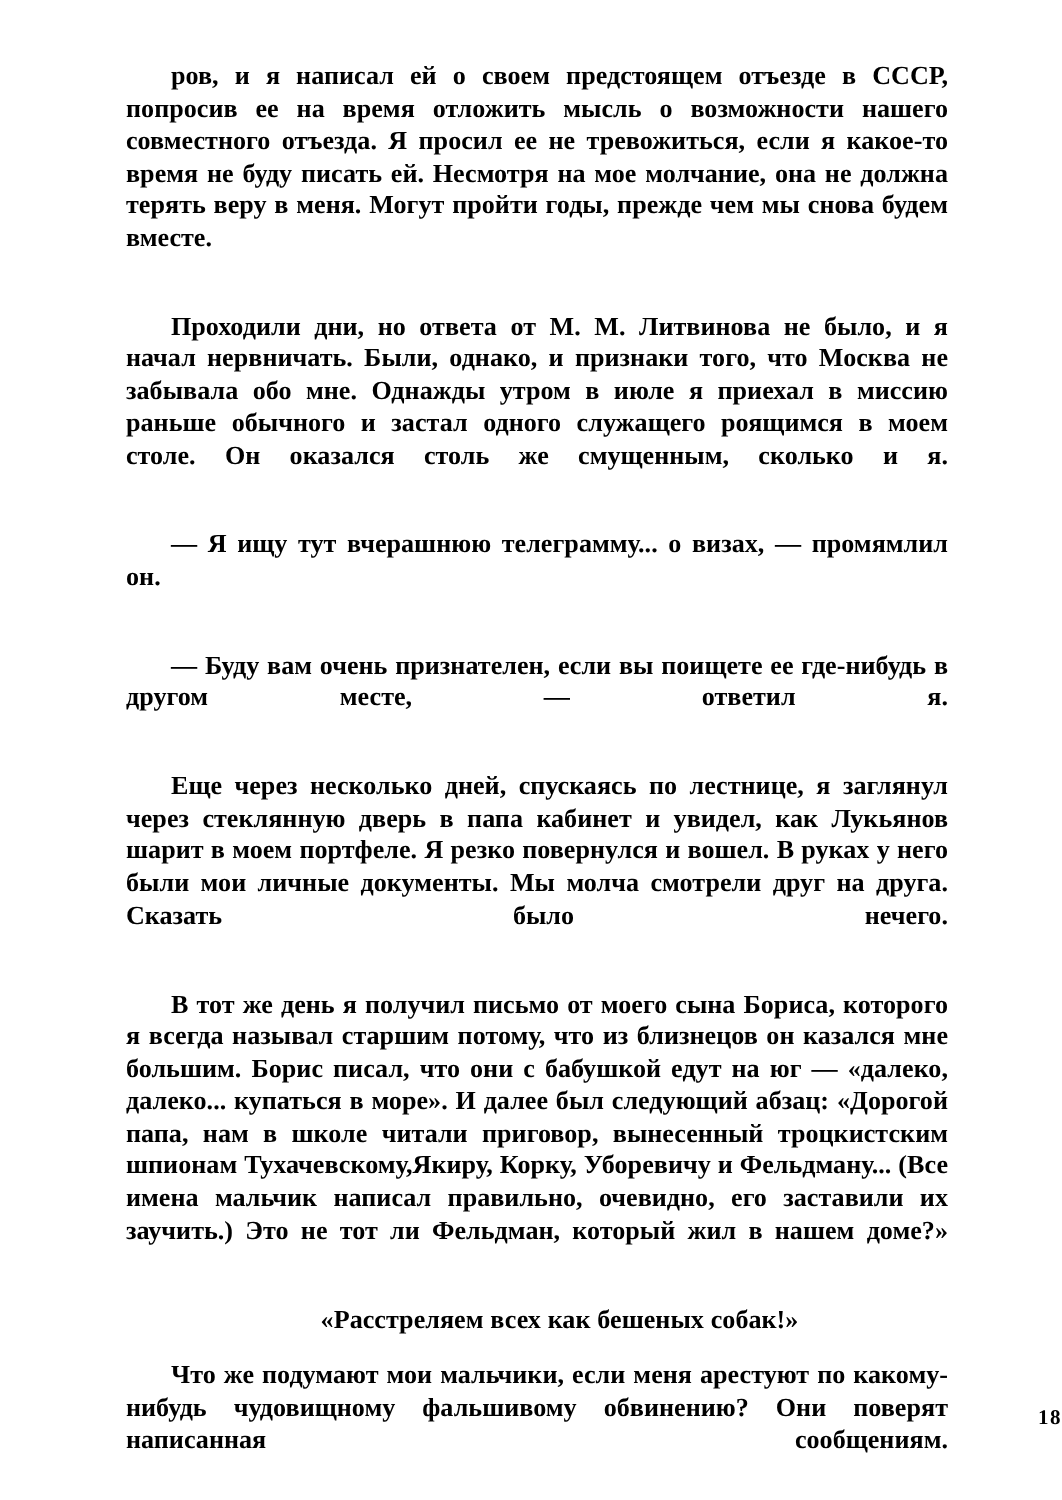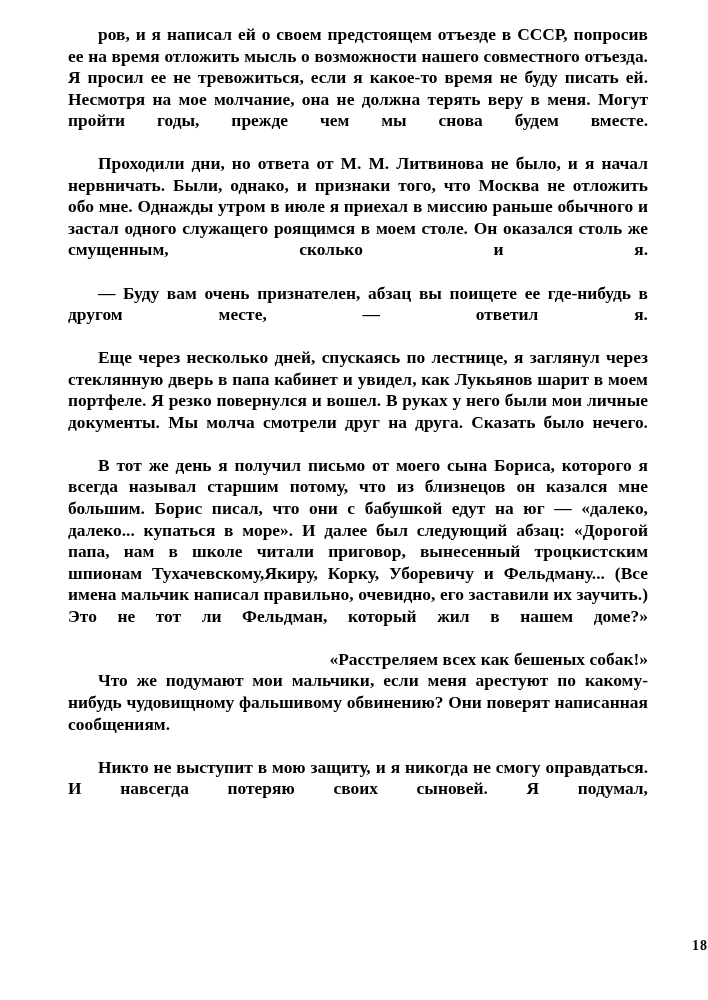--- a/index.html
+++ b/index.html
@@ -16,33 +16,33 @@
     overflow: hidden;
     font-family: "Liberation Serif", "DejaVu Serif", serif;
   }
   .text-block {
     position: absolute;
     left: 68px;
     top: 24px;
     width: 580px;
   }
   p.para {
-    margin: 0;
+    margin: 16px;
     font-size: 17.4px;
     line-height: 21.55px;
     font-weight: bold;
     color: #000000;
     text-align: justify;
     text-indent: 30px;
     letter-spacing: 0.02px;
     -webkit-font-smoothing: none;
     word-spacing: 0.2px;
   }
   p.para.quote-line {
-    text-align: right;
+    text-align: center;
   }
   
   p.para:after {
     content: "";
     display: inline-block;
     width: 100%;
   }
   p.para.no-stretch:after {
     display: none;
   }
@@ -59,22 +59,23 @@
     letter-spacing: 1px;
   }
 </style>
 </head>
 <body>
 
 <div class="page">
   <div class="text-block">
 
     <p class="para">ров, и я написал ей о своем предстоящем отъезде в СССР, попросив ее на время отложить мысль о возможности нашего совместного отъезда. Я просил ее не тревожиться, если я какое-то время не буду писать ей. Несмотря на мое молчание, она не должна терять веру в меня. Могут пройти годы, прежде чем мы снова будем вместе.</p>
-    <p class="para">Проходили дни, но ответа от М.  М.  Литвинова не было, и я начал нервничать. Были, однако, и признаки того, что Москва не отложить обо мне. Однажды утром в июле я приехал в миссию раньше обычного и застал одного служащего роящимся в моем столе. Он оказался столь же смущенным, сколько и я.</p>
-    <p class="para">— Буду вам очень признателен, абзац вы поищете ее где-нибудь в другом месте,  — ответил я.</p>
+    <p class="para">Проходили дни, но ответа от М.  М.  Литвинова не было, и я начал нервничать. Были, однако, и признаки того, что Москва не забывала обо мне. Однажды утром в июле я приехал в миссию раньше обычного и застал одного служащего роящимся в моем столе. Он оказался столь же смущенным, сколько и я.</p>
+    <p class="para">— Я ищу тут вчерашнюю телеграмму... о визах,  — промямлил он.</p>
+    <p class="para">— Буду вам очень признателен, если вы поищете ее где-нибудь в другом месте,  — ответил я.</p>
     <p class="para">Еще через несколько дней, спускаясь по лестнице, я заглянул через стеклянную дверь в папа кабинет и увидел, как Лукьянов шарит в моем портфеле. Я резко повернулся и вошел. В руках у него были мои личные документы. Мы молча смотрели друг на друга. Сказать было нечего.</p>
     <p class="para">В тот же день я получил письмо от моего сына Бориса, которого я всегда называл старшим потому, что из близнецов он казался мне большим. Борис писал, что они с бабушкой едут на юг — «далеко, далеко... купаться в море». И далее был следующий абзац: «Дорогой папа, нам в школе читали приговор, вынесенный троцкистским шпионам Тухачевскому,Якиру, Корку, Уборевичу и Фельдману... (Все имена мальчик написал правильно, очевидно, его заставили их заучить.) Это не тот ли Фельдман, который жил в нашем доме?»</p>
     <p class="para quote-line no-stretch">«Расстреляем всех как бешеных собак!»</p>
     <p class="para">Что же подумают мои мальчики, если меня арестуют по какому-нибудь чудовищному фальшивому обвинению? Они поверят написанная сообщениям.</p>
     <p class="para">Никто не выступит в мою защиту, и я никогда не смогу оправдаться. И навсегда потеряю своих сыновей. Я подумал,</p>
 
   </div>
 
   <div class="folio">18</div>
 </div>

